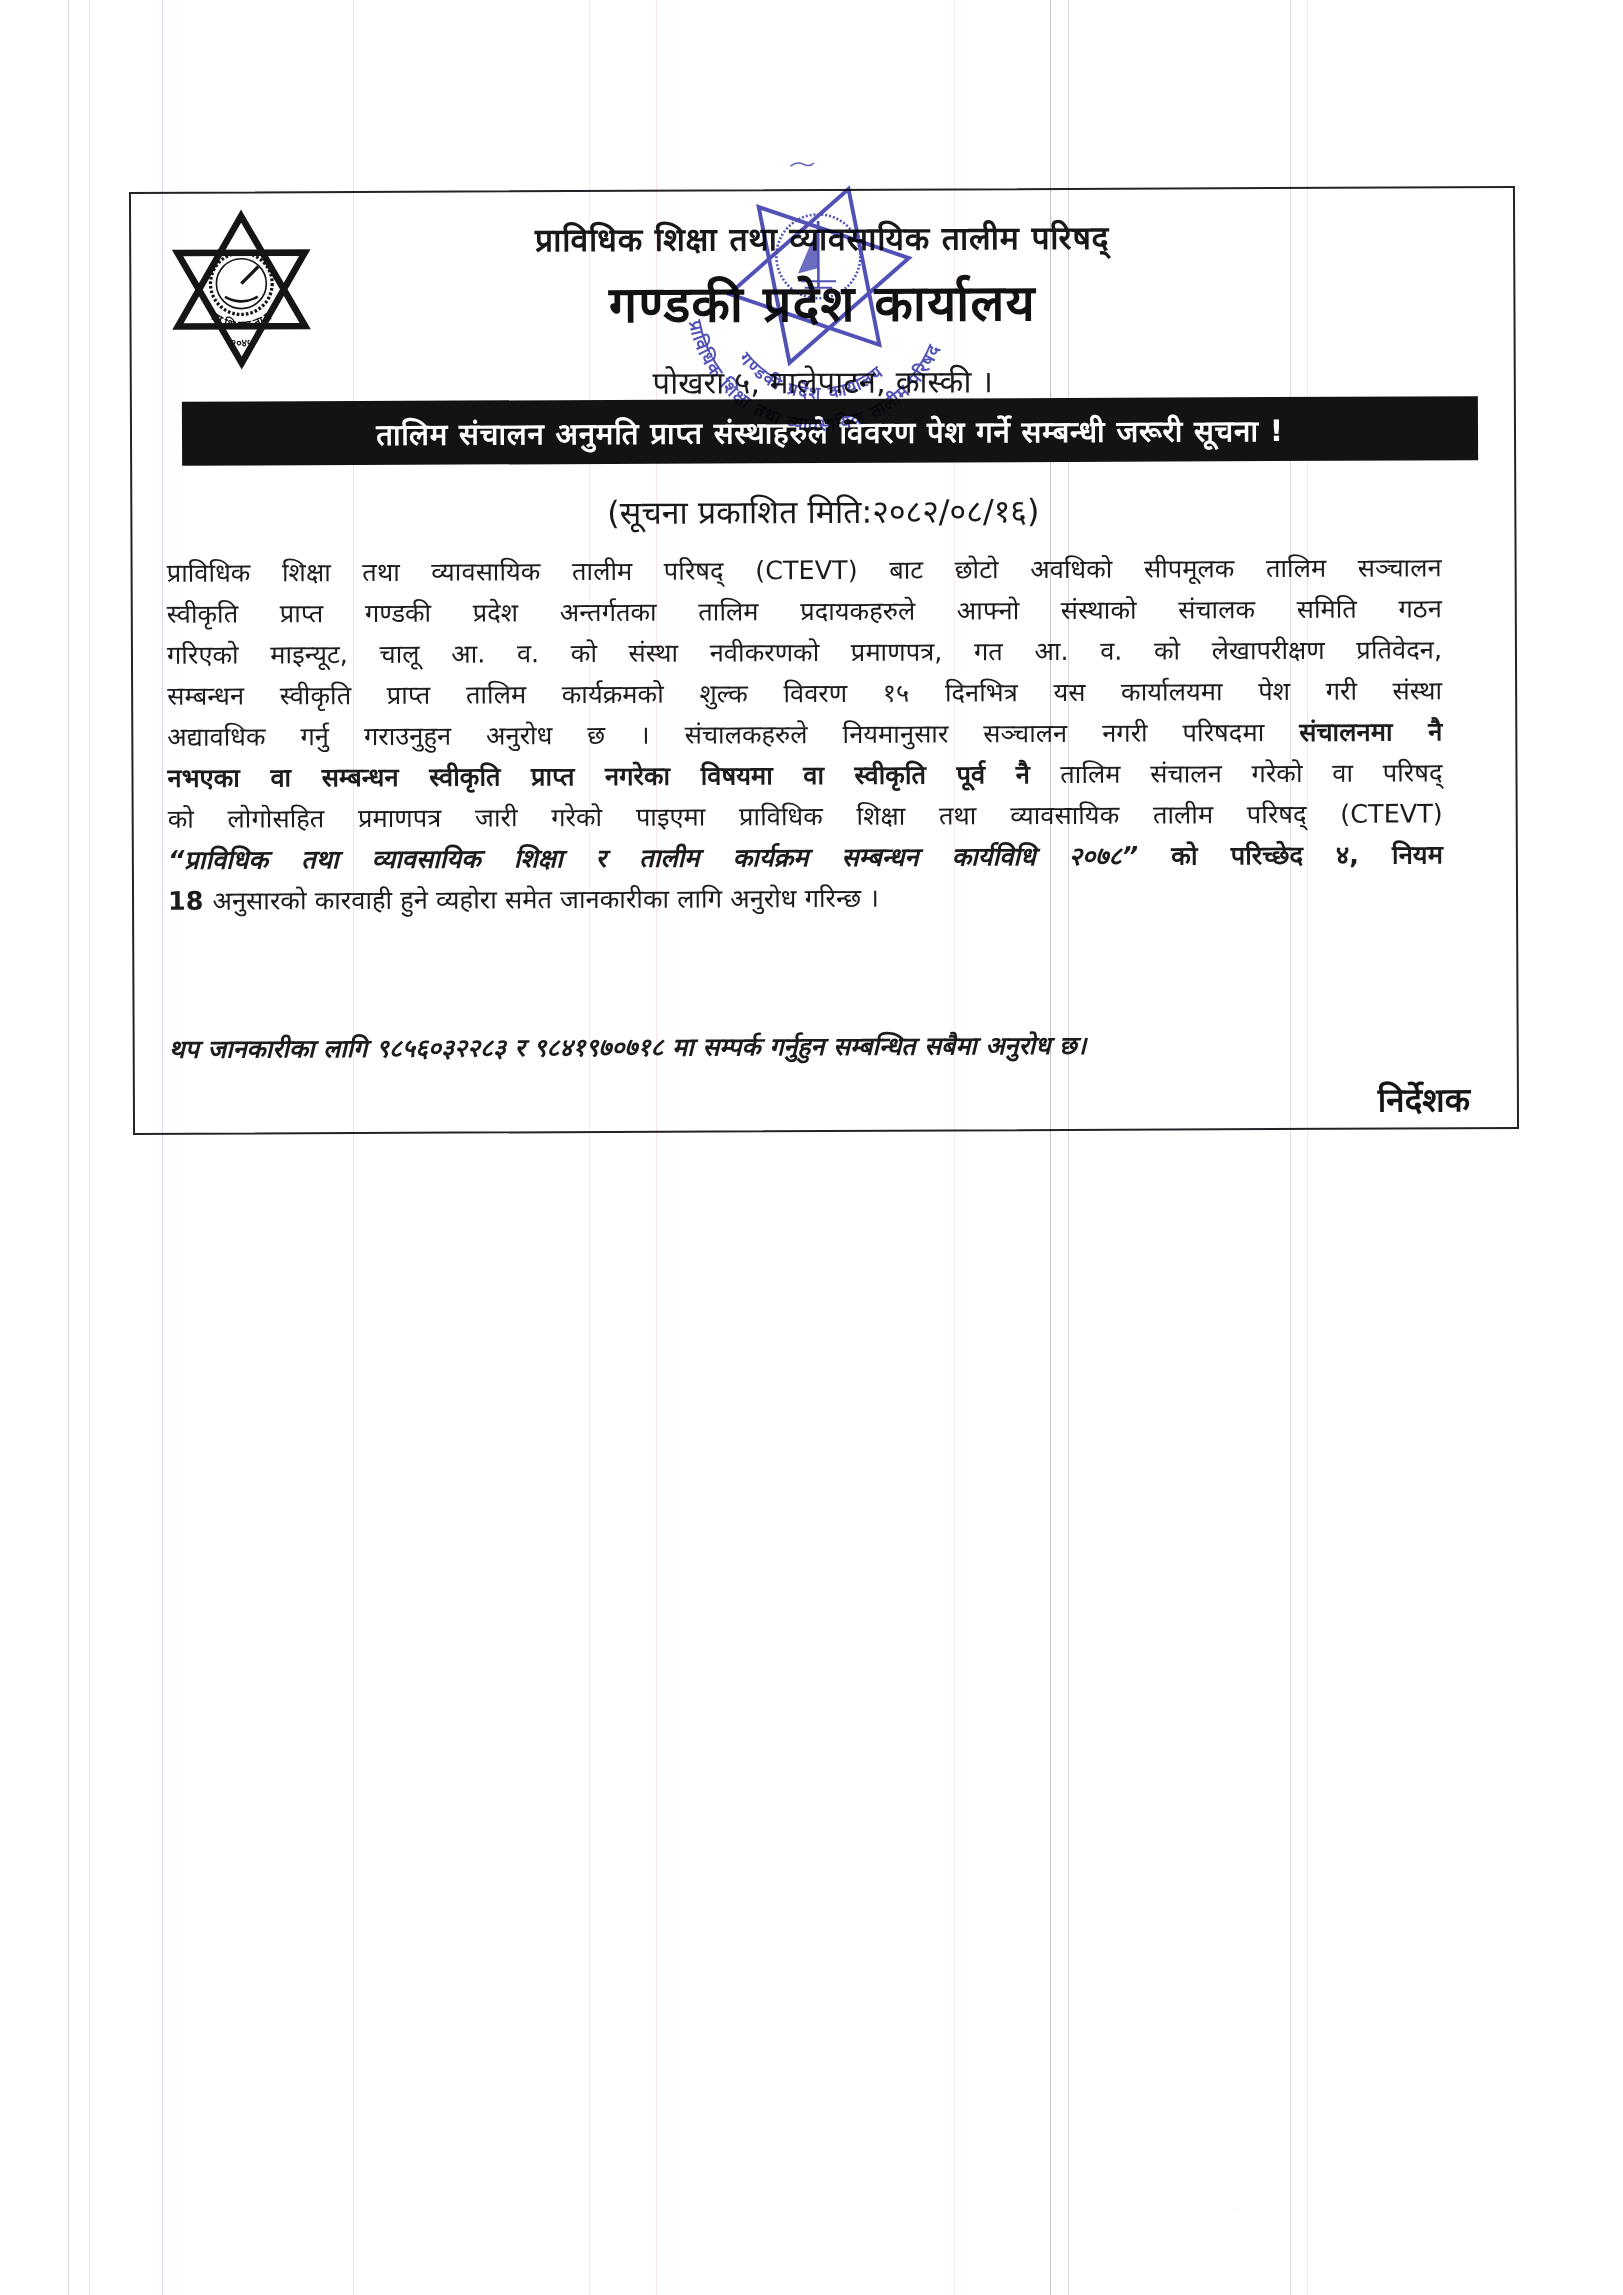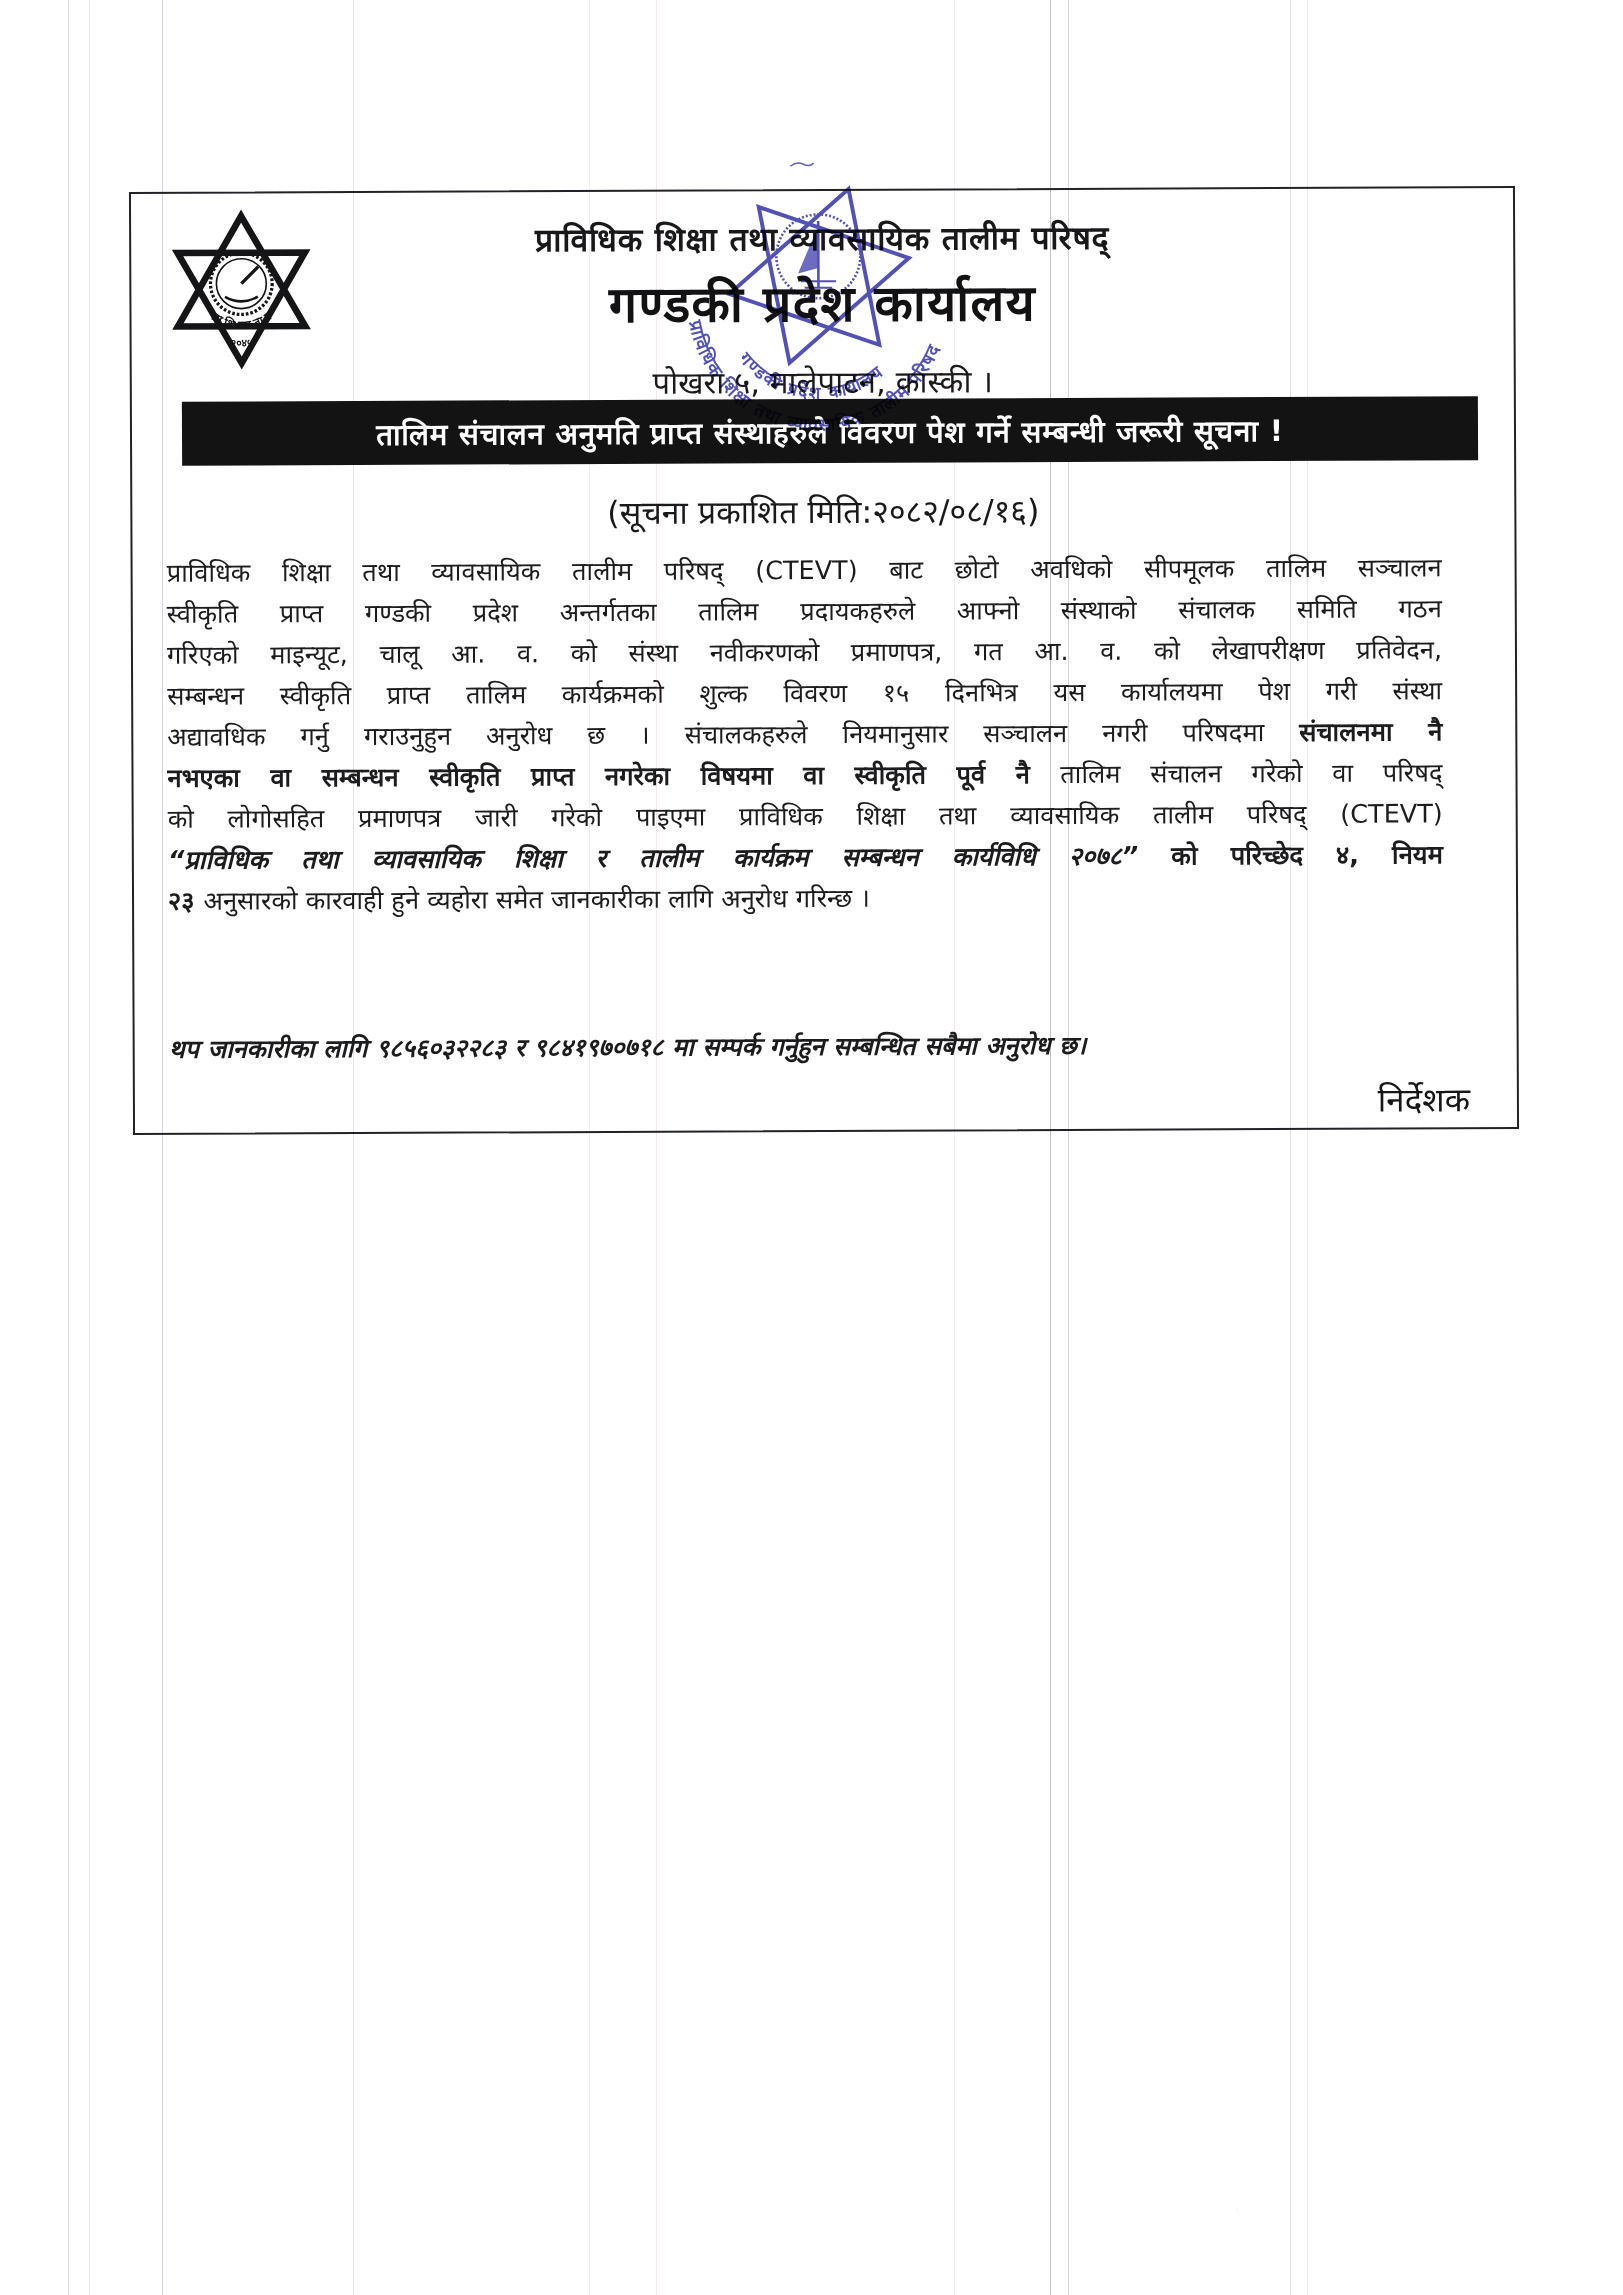--- a/index.html
+++ b/index.html
@@ -60,21 +60,21 @@
   .bodyline.last{text-align-last:left;}
   .bodyline .b{font-weight:800;}
   .bodyline .i{font-style:italic;}
   .contact-line{
     position:absolute;left:34px;top:837px;width:1275px;
     font-size:25px;font-weight:700;font-style:italic;color:#1c1c1f;
     white-space:nowrap;
   }
   .signature{
     position:absolute;right:47px;top:888px;
-    font-size:33px;font-weight:400;color:#161619;margin-left:44px;
+    font-size:33px;font-weight:700;color:#161619;margin-left:44px;
   }
   .logo-wrap{position:absolute;left:27.5px;top:14.4px;width:164px;height:164px;}
   .stamp-wrap{
     position:absolute;left:537px;top:-33px;width:308px;height:308px;
     opacity:.88;mix-blend-mode:multiply;z-index:5;
   }
   .stray-mark{
     position:absolute;left:789px;top:161px;width:26px;height:6.5px;z-index:6;
   }
 </style>
@@ -153,21 +153,21 @@
 
   <div class="notice-body">
       <div class="bodyline"><span>प्राविधिक शिक्षा तथा व्यावसायिक तालीम परिषद् (CTEVT) बाट छोटो अवधिको सीपमूलक तालिम सञ्चालन</span></div>
       <div class="bodyline"><span>स्वीकृति प्राप्त गण्डकी प्रदेश अन्तर्गतका तालिम प्रदायकहरुले आफ्नो संस्थाको संचालक समिति गठन</span></div>
       <div class="bodyline"><span>गरिएको माइन्यूट, चालू आ. व. को संस्था नवीकरणको प्रमाणपत्र, गत आ. व. को लेखापरीक्षण प्रतिवेदन,</span></div>
       <div class="bodyline"><span>सम्बन्धन स्वीकृति प्राप्त तालिम कार्यक्रमको शुल्क विवरण १५ दिनभित्र यस कार्यालयमा पेश गरी संस्था</span></div>
       <div class="bodyline"><span>अद्यावधिक गर्नु गराउनुहुन अनुरोध छ । संचालकहरुले नियमानुसार सञ्चालन नगरी परिषदमा </span><span class="b">संचालनमा नै</span></div>
       <div class="bodyline"><span class="b">नभएका वा सम्बन्धन स्वीकृति प्राप्त नगरेका विषयमा वा स्वीकृति पूर्व नै </span><span>तालिम संचालन गरेको वा परिषद्</span></div>
       <div class="bodyline"><span>को लोगोसहित प्रमाणपत्र जारी गरेको पाइएमा प्राविधिक शिक्षा तथा व्यावसायिक तालीम परिषद् (CTEVT)</span></div>
       <div class="bodyline"><span class="b i">“प्राविधिक तथा व्यावसायिक शिक्षा र तालीम कार्यक्रम सम्बन्धन कार्यविधि २०७८”</span><span class="b"> को परिच्छेद ४, नियम</span></div>
-      <div class="bodyline last"><span class="b">२३ </span><span>अनुसारको कारवाही हुने व्यहोरा समेत जानकारीका लागि अनुरोध गरिन्छ ।</span></div>
+      <div class="bodyline last"><span class="b">18 </span><span>अनुसारको कारवाही हुने व्यहोरा समेत जानकारीका लागि अनुरोध गरिन्छ ।</span></div>
     </div>
 
   <div class="contact-line">थप जानकारीका लागि ९८५६०३२२८३ र ९८४१९७०७१८ मा सम्पर्क गर्नुहुन सम्बन्धित सबैमा अनुरोध छ।</div>
 
   <div class="signature">निर्देशक</div>
 
 </div>
 
 
 </body></html>

